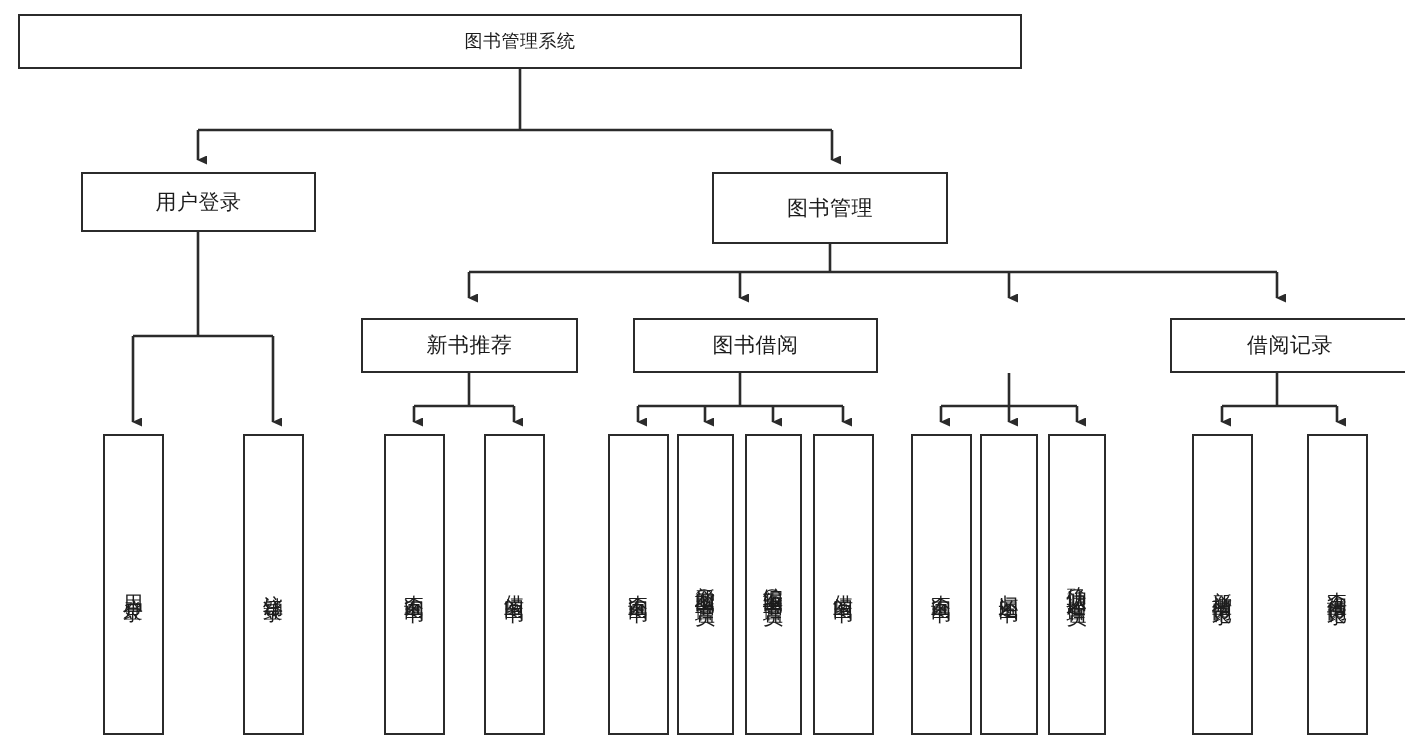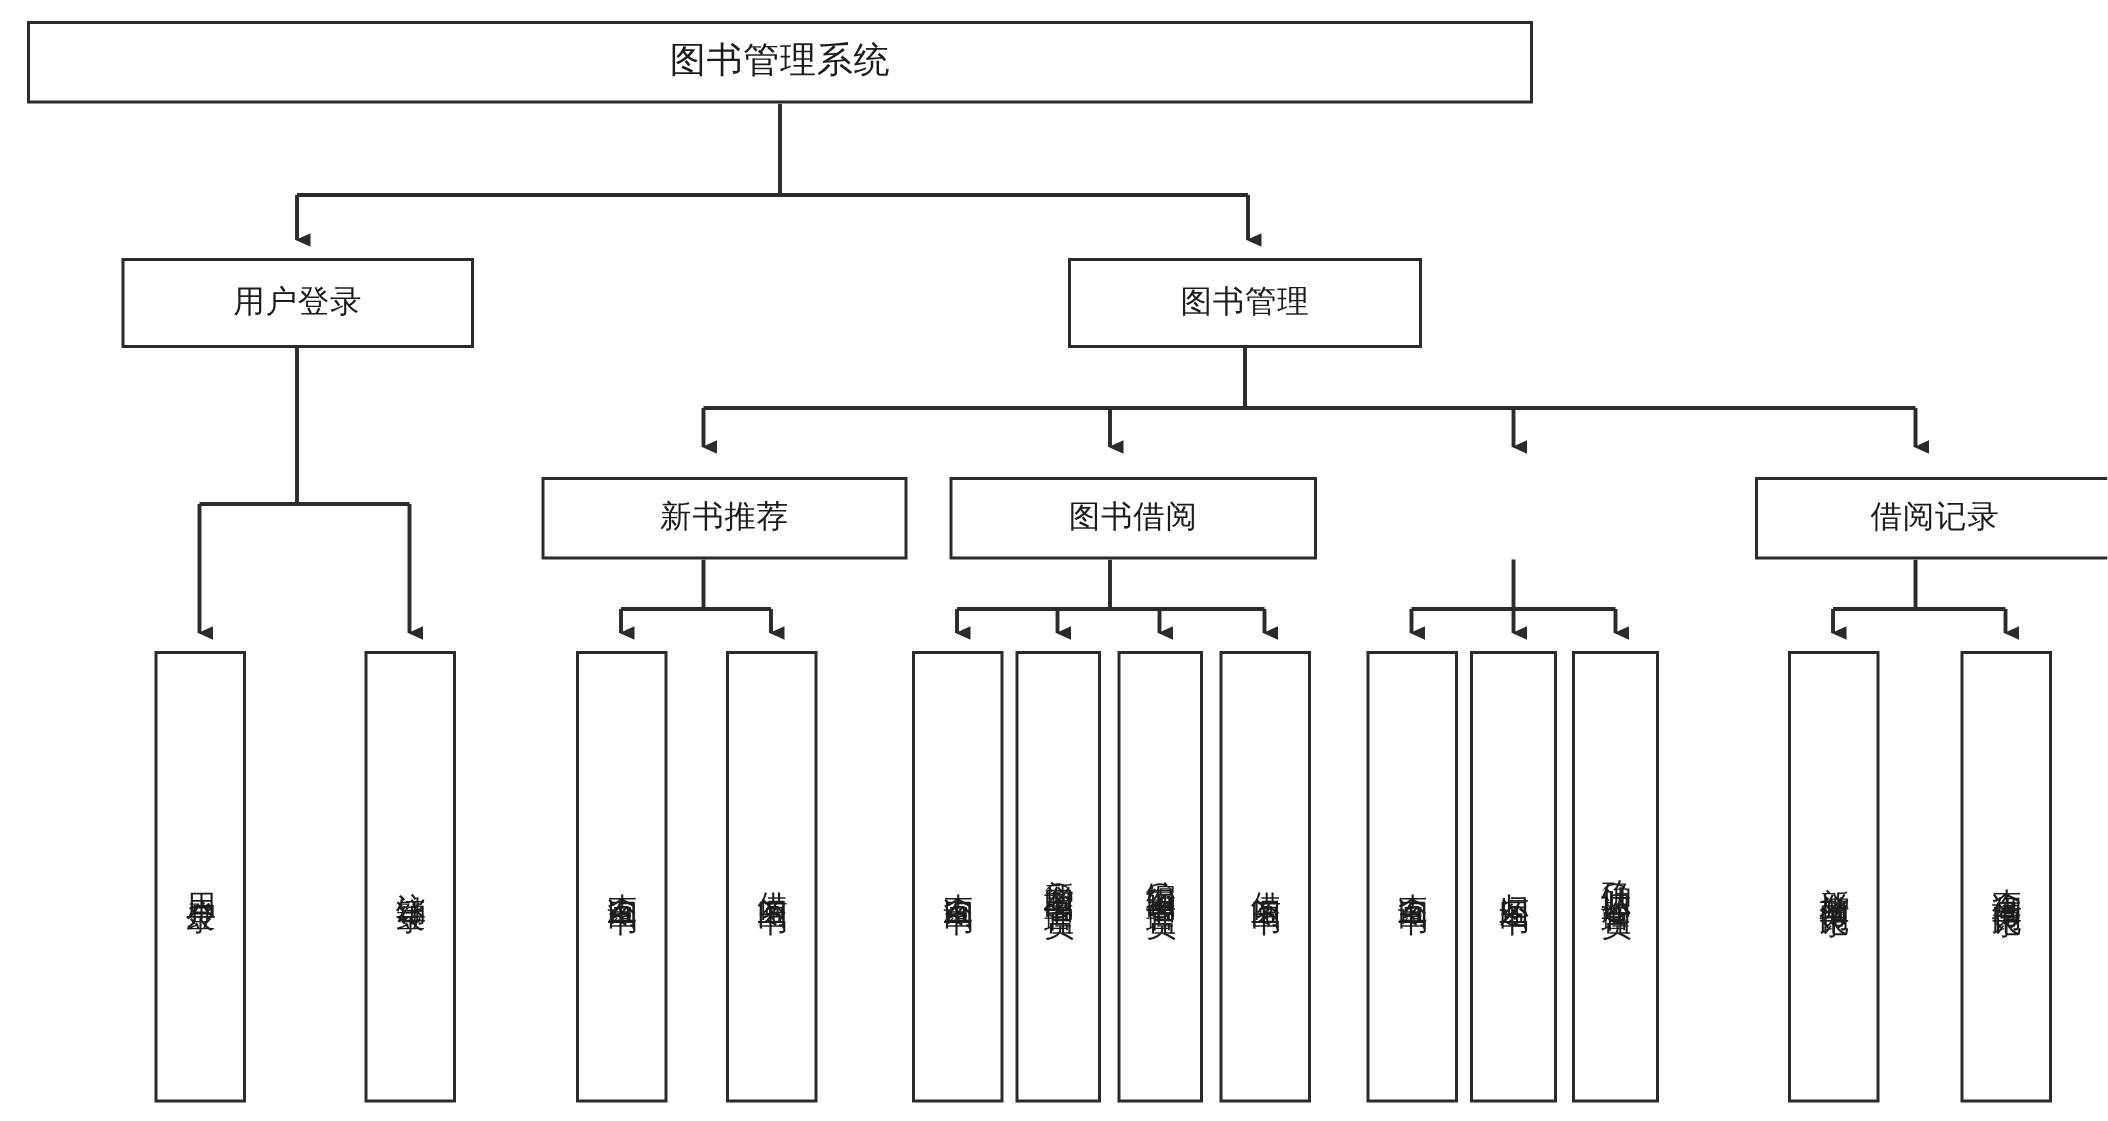--- a/index.html
+++ b/index.html
@@ -40,21 +40,21 @@
     line-height: 1.18;
     text-align: center;
     white-space: nowrap;
   }
   
   .node.h .label {
     font-size: 21px;
     letter-spacing: 0.5px;
   }
   .node.root .label {
-    font-size: 24px;
+    font-size: 18px;
   }
   
   .node.v {
     align-items: center;
     justify-content: center;
   }
   .node.v .label {
     writing-mode: vertical-rl;
     text-orientation: upright;
     font-size: 20px;
@@ -128,25 +128,25 @@
   </svg>
 
   <div class="node h root" style="left:18px; top:14px; width:1004px; height:55px;">
     <span class="label">图书管理系统</span>
   </div>
 
   <div class="node h" style="left:81px; top:172px; width:235px; height:60px;">
     <span class="label">用户登录</span>
   </div>
 
-  <div class="node h" style="left:712px; top:172px; width:236px; height:60px;">
+  <div class="node h" style="left:712px; top:172px; width:236px; height:72px;">
     <span class="label">图书管理</span>
   </div>
 
-  <div class="node h" style="left:361px; top:318px; width:244px; height:55px;">
+  <div class="node h" style="left:361px; top:318px; width:217px; height:55px;">
     <span class="label">新书推荐</span>
   </div>
 
   <div class="node h" style="left:633px; top:318px; width:245px; height:55px;">
     <span class="label">图书借阅</span>
   </div>
 
 
   <div class="node h" style="left:1170px; top:318px; width:240px; height:55px;">
     <span class="label">借阅记录</span>

